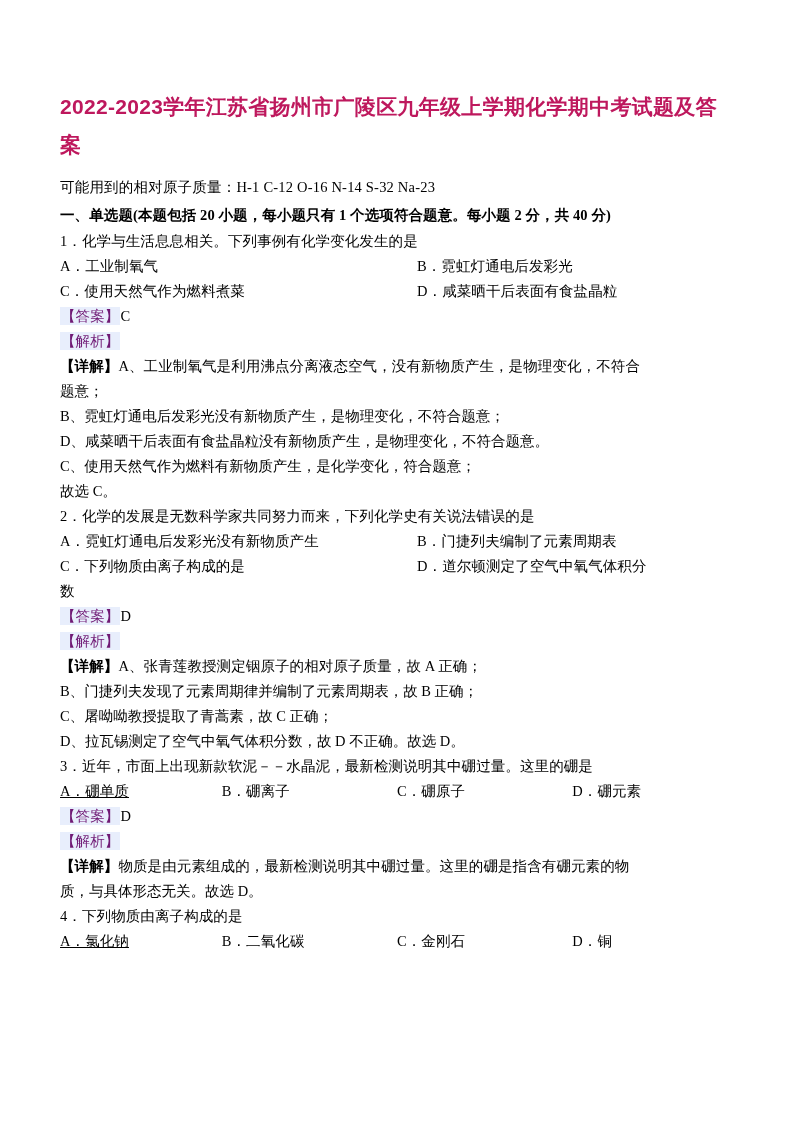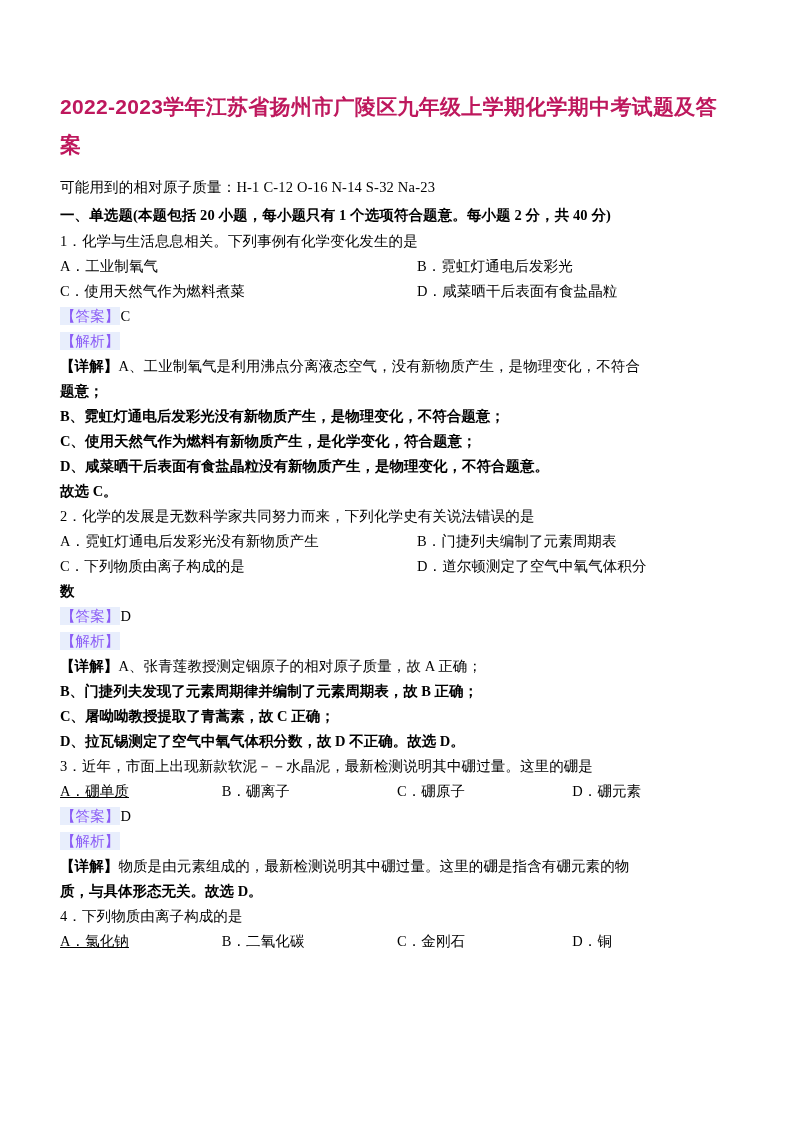--- a/index.html
+++ b/index.html
@@ -68,40 +68,39 @@
   .opts-4 > div:nth-child(1) { width: 24%; text-decoration: underline; }
   .opts-4 > div:nth-child(2) { width: 26%; }
   .opts-4 > div:nth-child(3) { width: 26%; }
   .opts-4 > div:nth-child(4) { width: 24%; }
   .tag-line {
     font-size: 14.5px;
     line-height: 25px;
     letter-spacing: 0.1px;
   }
   .tag {
-    color: #8b5cf6;
+    color: #701a75;
     background: #e8eefc;
     padding: 1px 1px;
   }
   .tag-plain {
     color: #000;
   }
   .expl {
     font-size: 14.5px;
     line-height: 25px;
     letter-spacing: 0.1px;
     margin: 0;
   }
   .bold-lead {
     font-weight: bold;
   }
   .cont {
     font-size: 14.5px;
     line-height: 25px;
-    font-weight: bold;
   }
 </style>
 </head>
 <body>
 
 <div class="page">
 
   <h1 class="doc-title">2022-2023学年江苏省扬州市广陵区九年级上学期化学期中考试题及答案</h1>
 
   <p class="meta-line">可能用到的相对原子质量：H-1  C-12  O-16  N-14  S-32  Na-23</p>
@@ -115,22 +114,22 @@
   </div>
   <div class="opts-2">
     <div>C．使用天然气作为燃料煮菜</div>
     <div>D．咸菜晒干后表面有食盐晶粒</div>
   </div>
   <div class="tag-line"><span class="tag">【答案】</span><span class="tag-plain">C</span></div>
   <div class="tag-line"><span class="tag">【解析】</span></div>
   <div class="expl"><span class="bold-lead">【详解】</span><span>A、工业制氧气是利用沸点分离液态空气，没有新物质产生，是物理变化，不符合</span></div>
   <div class="cont">题意；</div>
   <div class="cont">B、霓虹灯通电后发彩光没有新物质产生，是物理变化，不符合题意；</div>
+  <div class="cont">D、咸菜晒干后表面有食盐晶粒没有新物质产生，是物理变化，不符合题意。</div>
   <div class="cont">C、使用天然气作为燃料有新物质产生，是化学变化，符合题意；</div>
-  <div class="cont">D、咸菜晒干后表面有食盐晶粒没有新物质产生，是物理变化，不符合题意。</div>
   <div class="cont">故选 C。</div>
 
   <p class="q-stem">2．化学的发展是无数科学家共同努力而来，下列化学史有关说法错误的是</p>
   <div class="opts-2">
     <div>A．霓虹灯通电后发彩光没有新物质产生</div>
     <div>B．门捷列夫编制了元素周期表</div>
   </div>
   <div class="opts-2">
     <div>C．下列物质由离子构成的是</div>
     <div>D．道尔顿测定了空气中氧气体积分</div>

